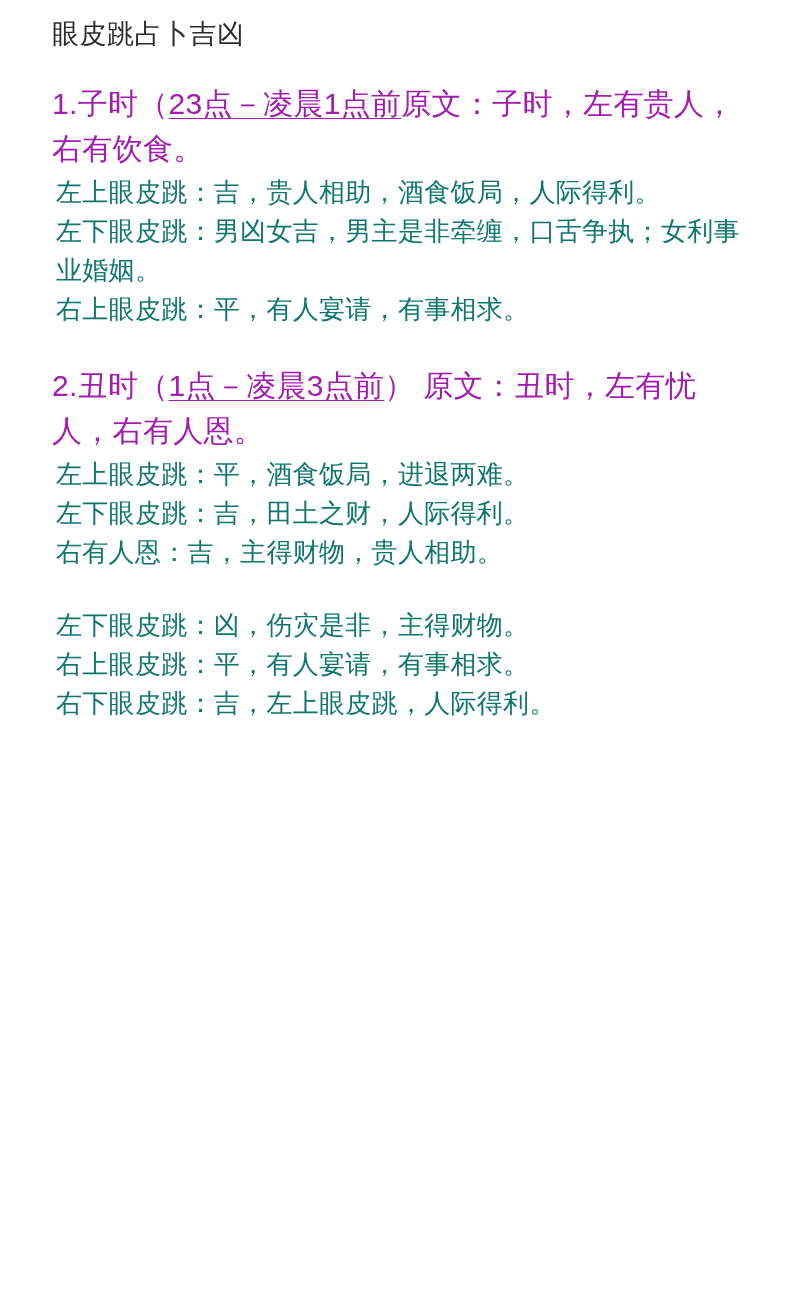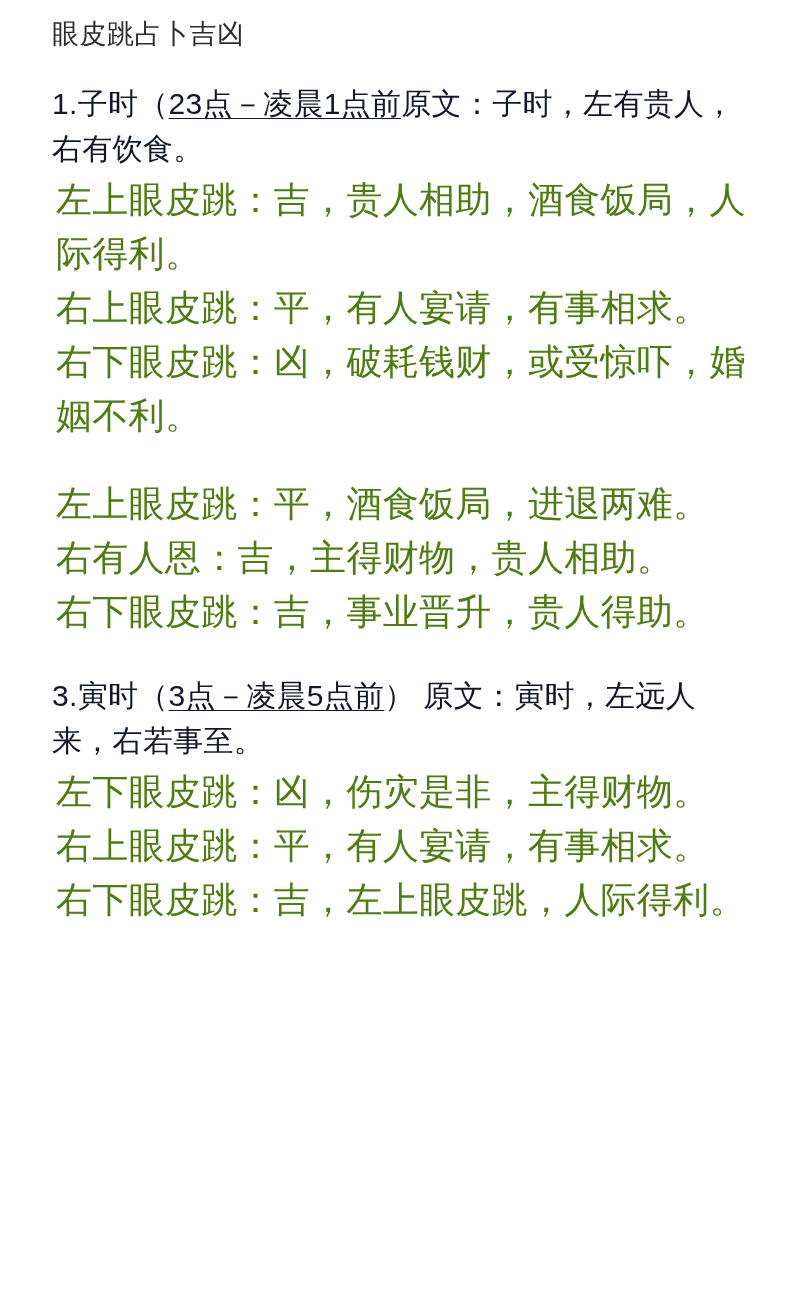--- a/index.html
+++ b/index.html
@@ -30,61 +30,61 @@
   .section {
     margin-bottom: 34px;
   }
   .section:last-child {
     margin-bottom: 0;
   }
   .section-head {
     font-size: 30px;
     line-height: 1.5;
     letter-spacing: 0.3px;
-    color: #0f172a;
+    color: #a21caf;
     margin: 0 0 2px 0;
     font-weight: 400;
   }
   .hour-range {
     text-decoration: underline;
     text-decoration-thickness: 1px;
     text-underline-offset: 4px;
   }
   .line {
-    font-size: 36px;
+    font-size: 26px;
     line-height: 1.5;
     letter-spacing: 0.3px;
-    color: #4d7c0f;
+    color: #0f766e;
     margin: 0;
     font-weight: 400;
   }
   .indent {
     padding-left: 4px;
   }
 </style>
 </head>
 <body>
 
 <div class="page">
 
   <h1 class="doc-title">眼皮跳占卜吉凶</h1>
 
   <div class="section">
     <p class="section-head"><span>1.</span><span>子时</span><span>（</span><span class="hour-range">23点－凌晨1点前</span><span>原文：子时，左有贵人，右有饮食。</span></p>
     <p class="line indent">左上眼皮跳：吉，贵人相助，酒食饭局，人际得利。</p>
+    <p class="line indent">左下眼皮跳：男凶女吉，男主是非牵缠，口舌争执；女利事业婚姻。</p>
     <p class="line indent">右上眼皮跳：平，有人宴请，有事相求。</p>
-    <p class="line indent">右下眼皮跳：凶，破耗钱财，或受惊吓，婚姻不利。</p>
   </div>
 
   <div class="section">
+    <p class="section-head"><span>2.</span><span>丑时</span><span>（</span><span class="hour-range">1点－凌晨3点前</span><span>） 原文：丑时，左有忧人，右有人恩。</span></p>
     <p class="line indent">左上眼皮跳：平，酒食饭局，进退两难。</p>
+    <p class="line indent">左下眼皮跳：吉，田土之财，人际得利。</p>
     <p class="line indent">右有人恩：吉，主得财物，贵人相助。</p>
-    <p class="line indent">右下眼皮跳：吉，事业晋升，贵人得助。</p>
   </div>
 
   <div class="section">
-    <p class="section-head"><span>3.</span><span>寅时</span><span>（</span><span class="hour-range">3点－凌晨5点前</span><span>） 原文：寅时，左远人来，右若事至。</span></p>
     <p class="line indent">左下眼皮跳：凶，伤灾是非，主得财物。</p>
     <p class="line indent">右上眼皮跳：平，有人宴请，有事相求。</p>
     <p class="line indent">右下眼皮跳：吉，左上眼皮跳，人际得利。</p>
   </div>
 
 </div>
 
 </body></html>

